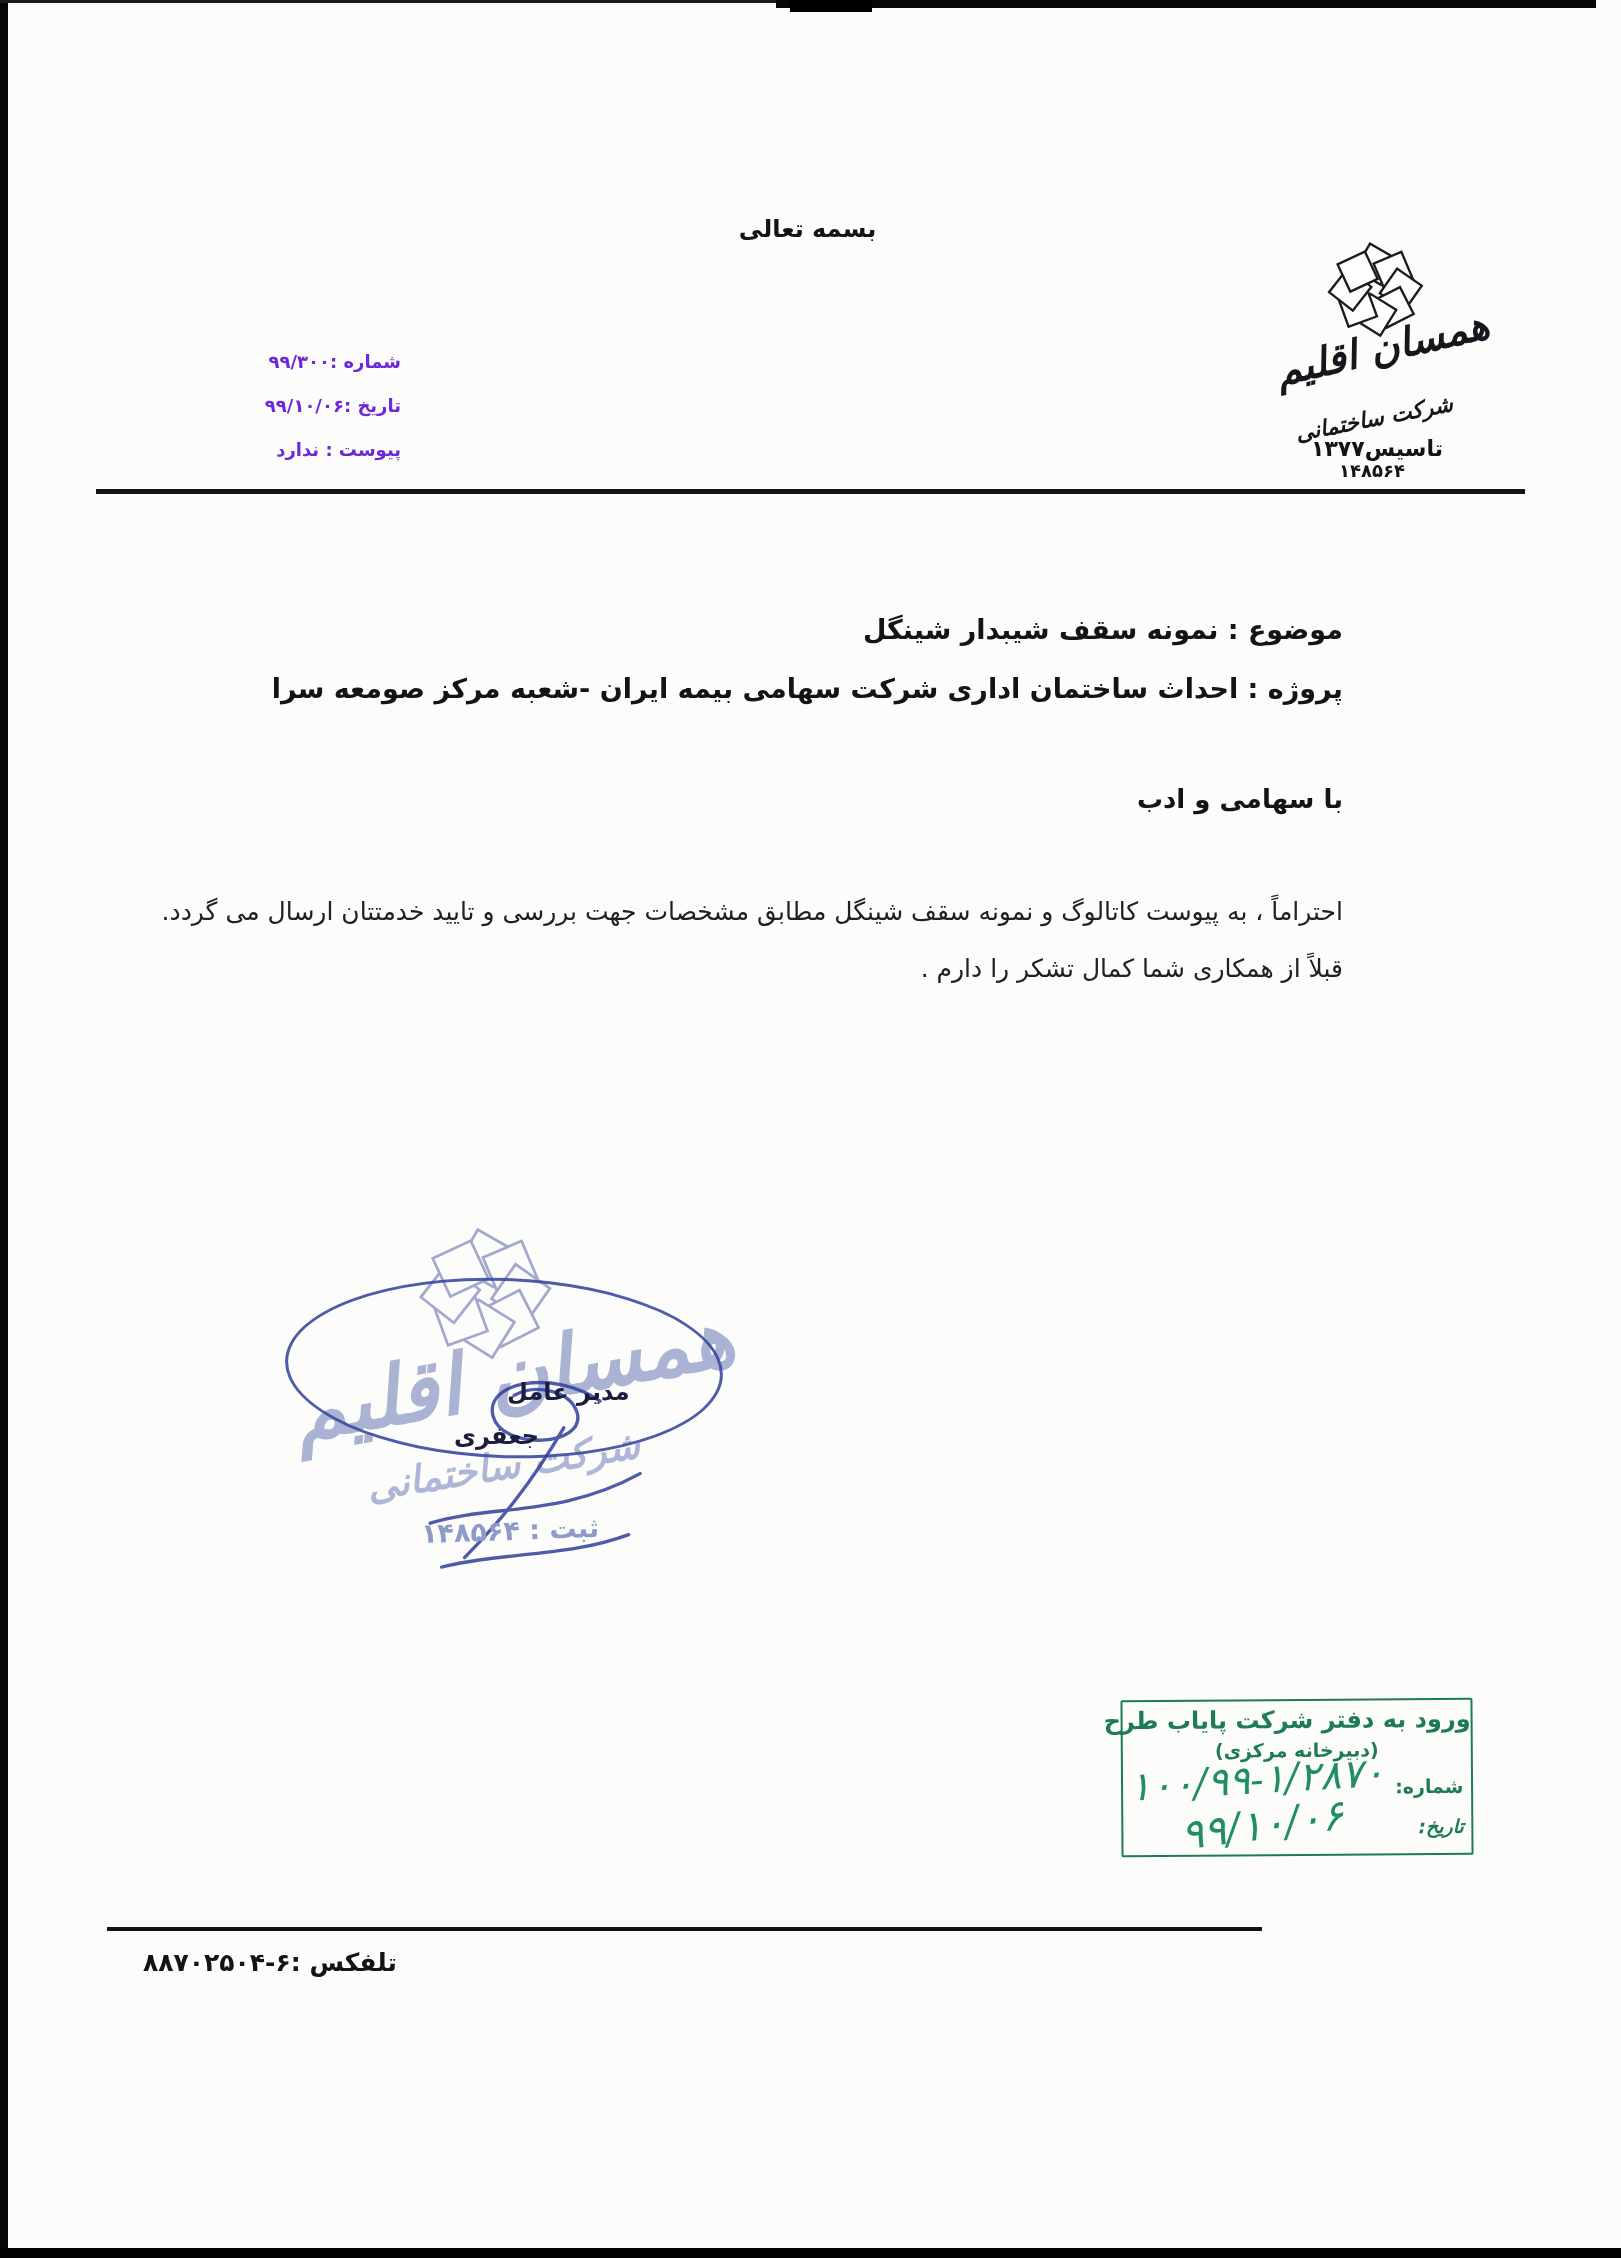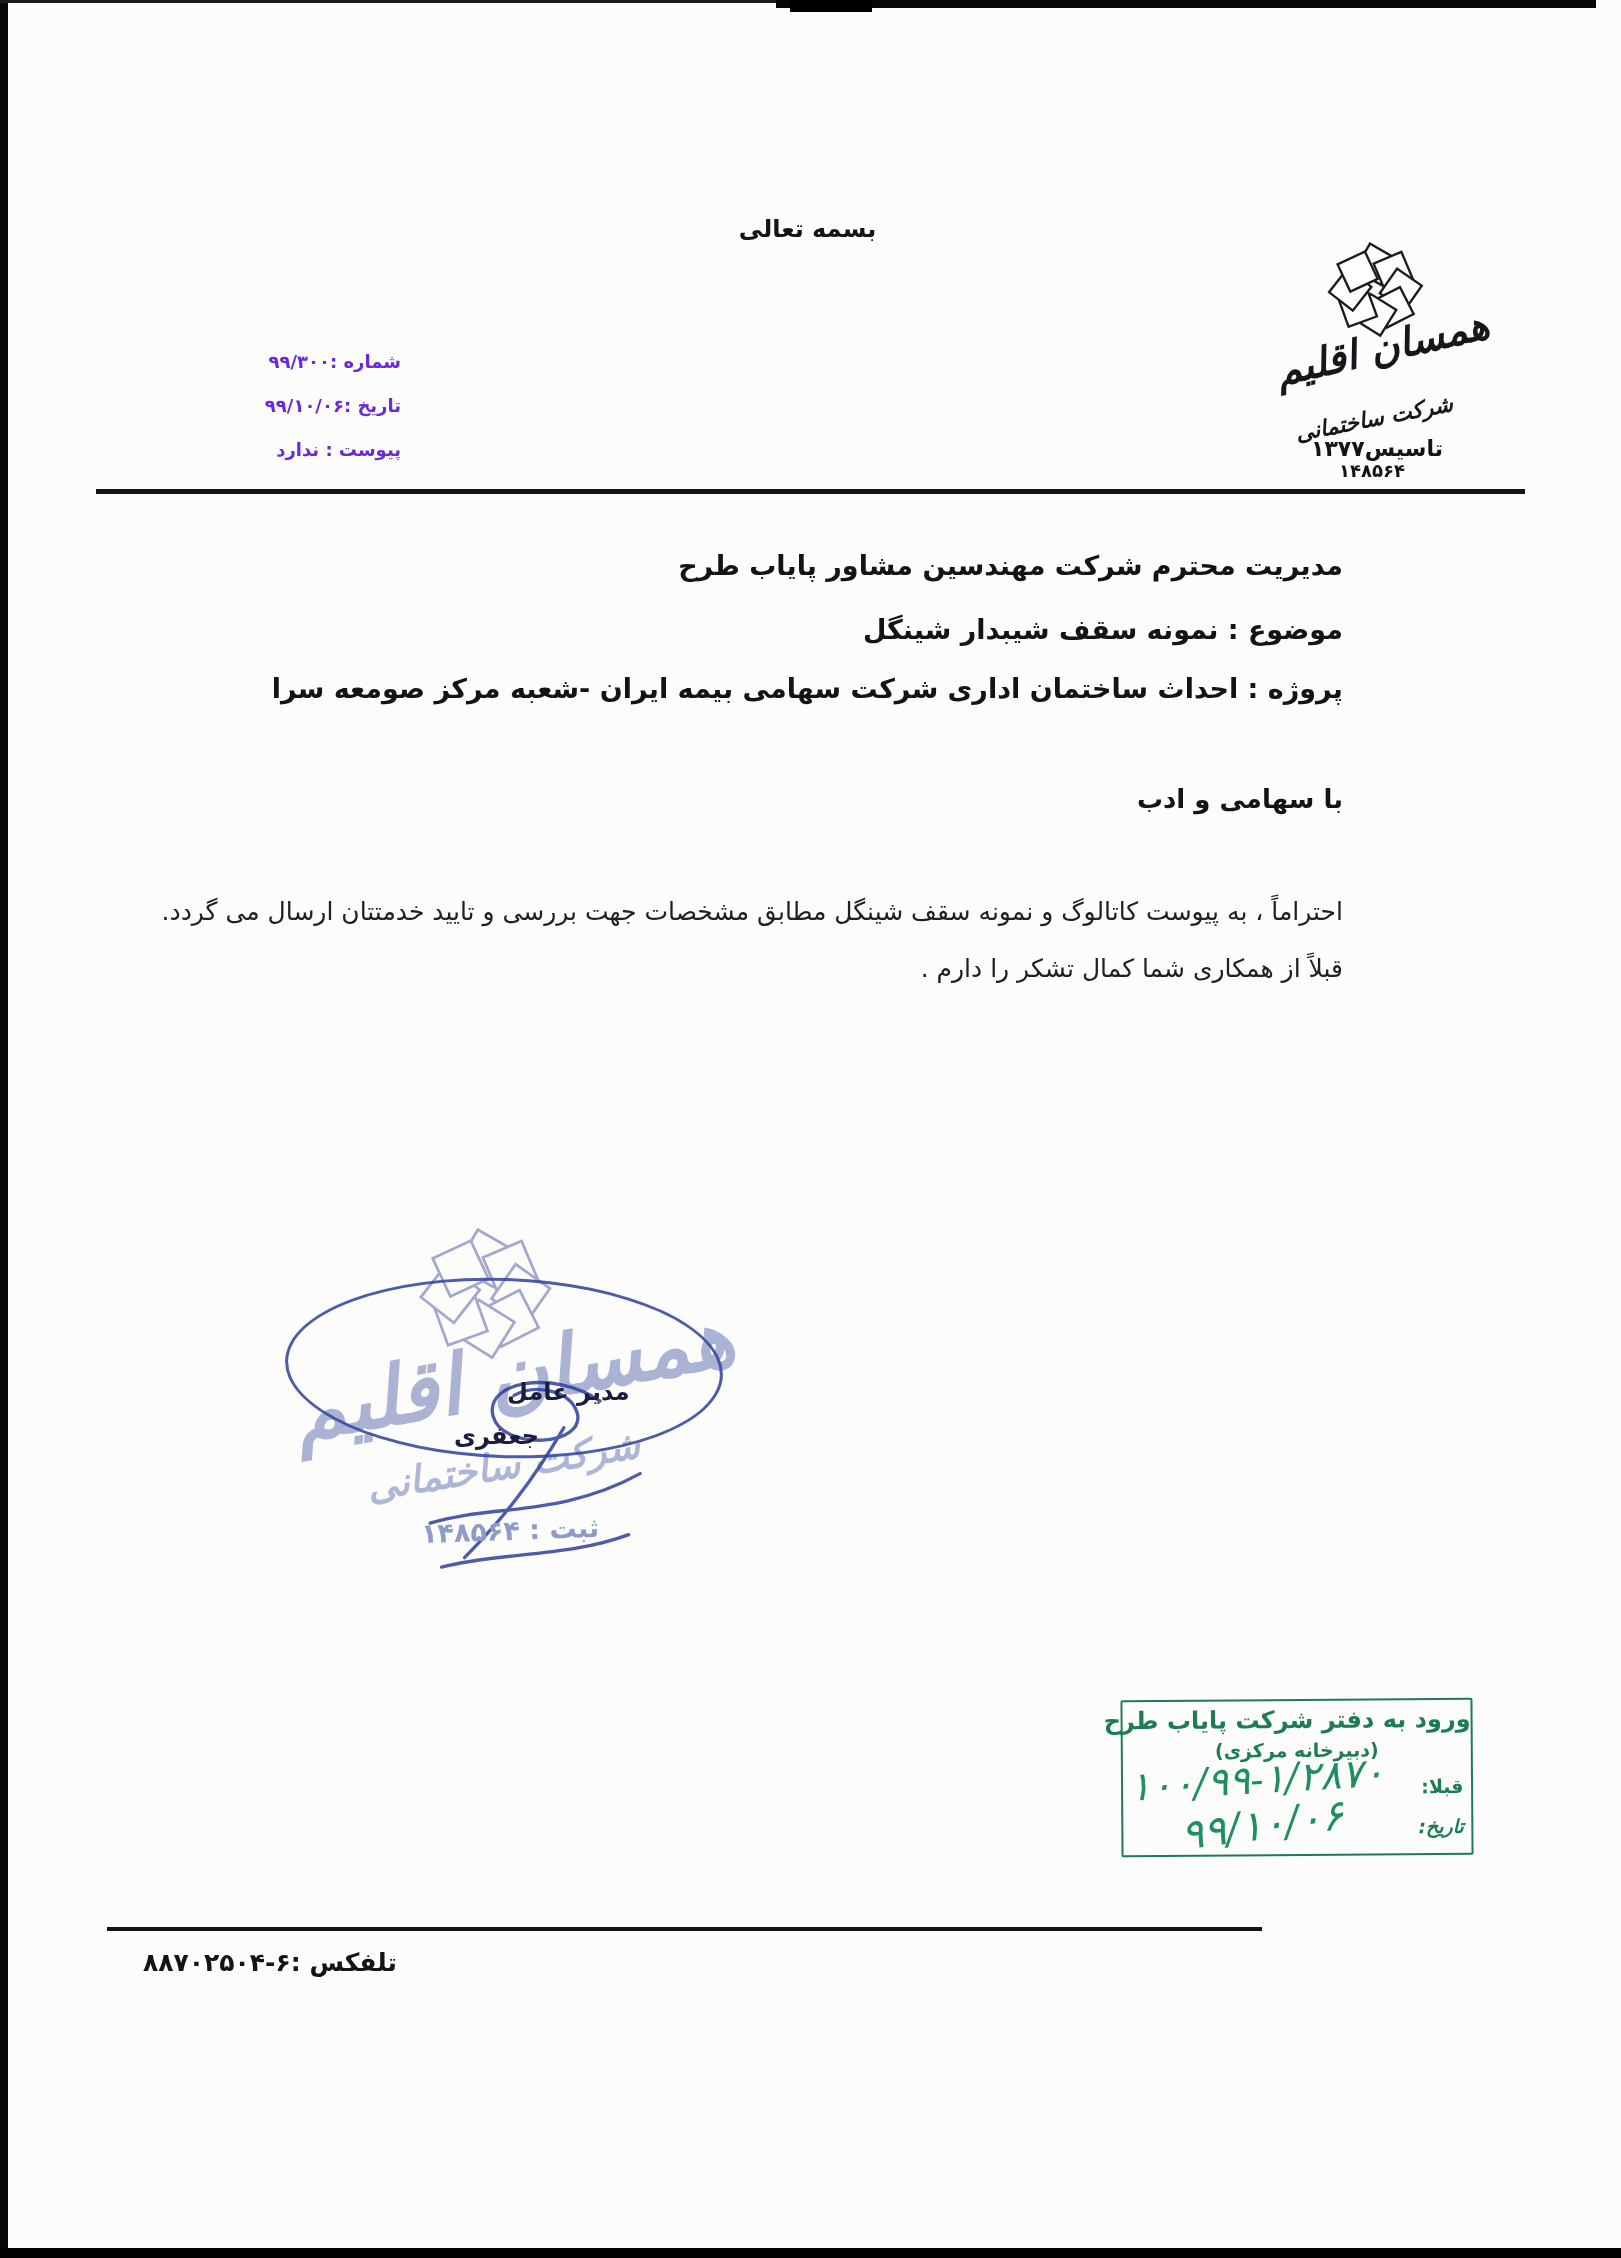--- a/index.html
+++ b/index.html
@@ -122,21 +122,20 @@
     <div class="meta-row">
       <span>تاریخ :</span><span>۹۹/۱۰/۰۶</span>
     </div>
     <div class="meta-row">
       <span>پیوست : </span><span>ندارد</span>
     </div>
   </div>
 
   <div class="abs rule-top"></div>
 
-  <div class="abs bline recipient">مدیریت محترم شرکت مهندسین مشاور پایاب طرح</div>
   <div class="abs bline subject">موضوع :  نمونه سقف شیبدار شینگل</div>
   <div class="abs bline project">پروژه : احداث ساختمان اداری شرکت سهامی بیمه ایران -شعبه مرکز صومعه سرا</div>
   <div class="abs bline salutation">با سهامی و ادب</div>
   <div class="abs para para1">احتراماً ، به پیوست کاتالوگ و نمونه سقف شینگل مطابق مشخصات جهت بررسی و تایید خدمتتان ارسال می گردد.</div>
   <div class="abs para para2">قبلاً از همکاری شما کمال تشکر را دارم .</div>
 
   <div class="abs stamp">
     <svg class="abs pinwheel" viewBox="-55 -55 110 110" xmlns="http://www.w3.org/2000/svg">
       <g fill="#fcfcfa" stroke="#8a94c2" stroke-width="2">
         <g transform="rotate(0)   translate(0,-26) rotate(30)">
@@ -177,21 +176,21 @@
       </g>
     </svg>
     <div class="abs stamp-role">مدیر عامل</div>
     <div class="abs stamp-name">جعفری</div>
     <div class="abs stamp-reg">ثبت : ۱۴۸۵۶۴</div>
   </div>
 
   <div class="abs rstamp">
     <div class="abs rstamp-line1">ورود به دفتر شرکت پایاب طرح</div>
     <div class="abs rstamp-line2">(دبیرخانه مرکزی)</div>
-    <div class="abs rstamp-num-label">قبلا:</div>
+    <div class="abs rstamp-num-label">شماره:</div>
     <div class="abs rstamp-date-label">تاریخ:</div>
     <div class="abs hand rstamp-num-value">۱۰۰/۹۹-۱/۲۸۷۰</div>
     <div class="abs hand rstamp-date-value">۹۹/۱۰/۰۶</div>
   </div>
 
   <div class="abs rule-bottom"></div>
   <div class="abs footer-fax">تلفکس :۶-۸۸۷۰۲۵۰۴</div>
 
 </div>
 

